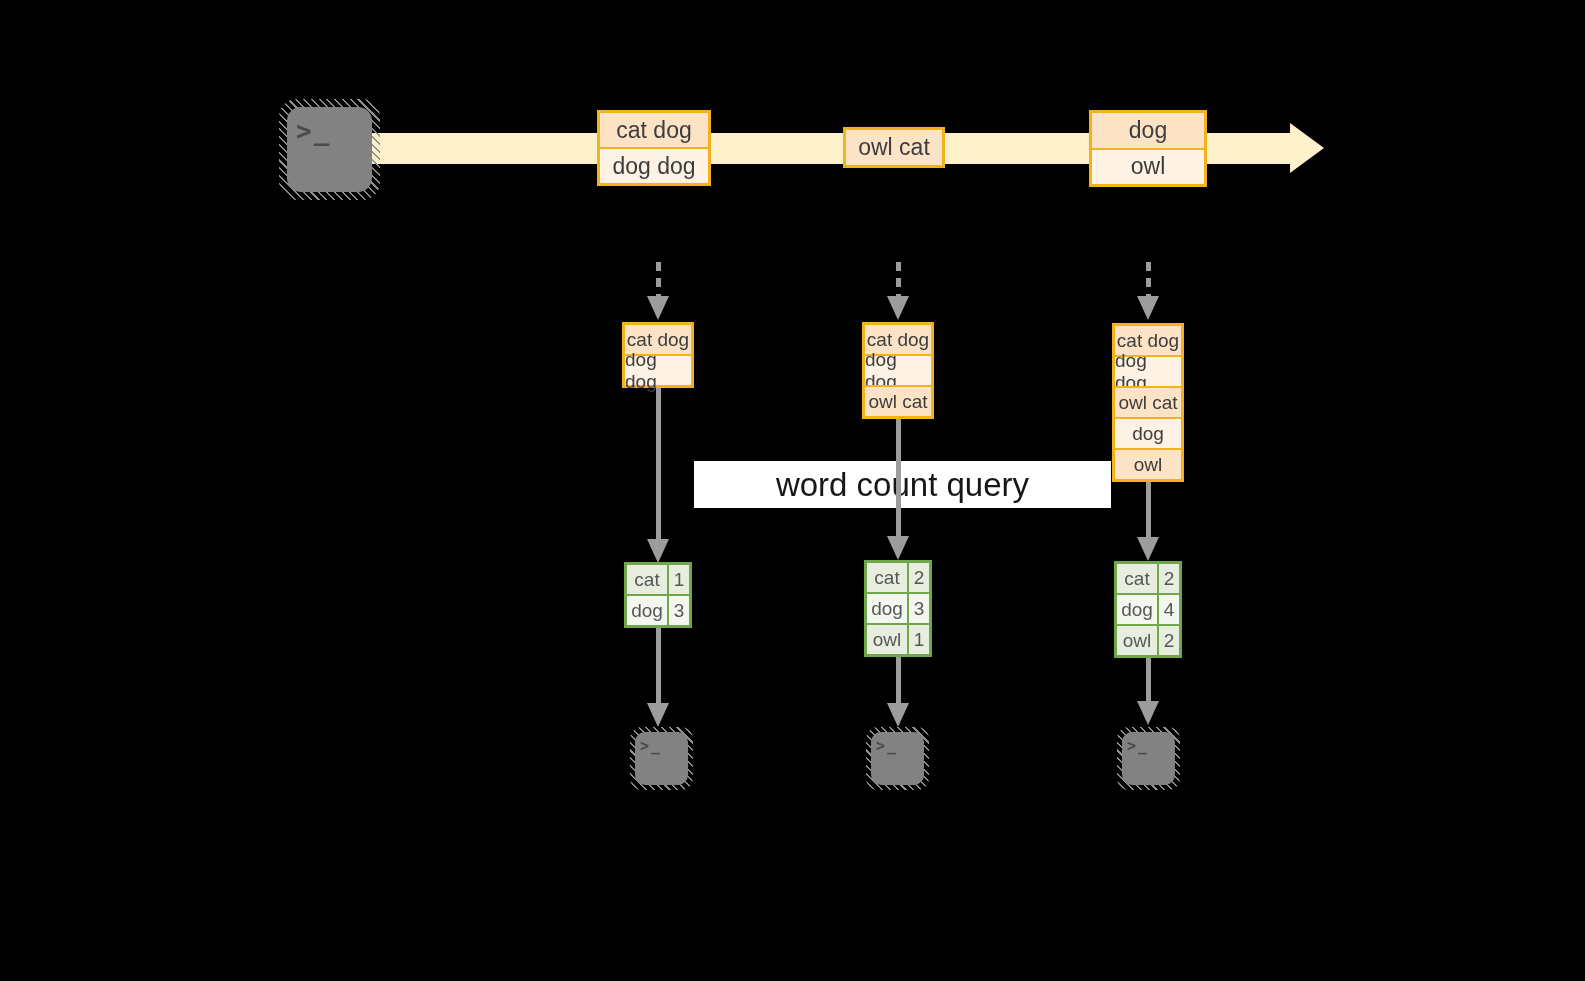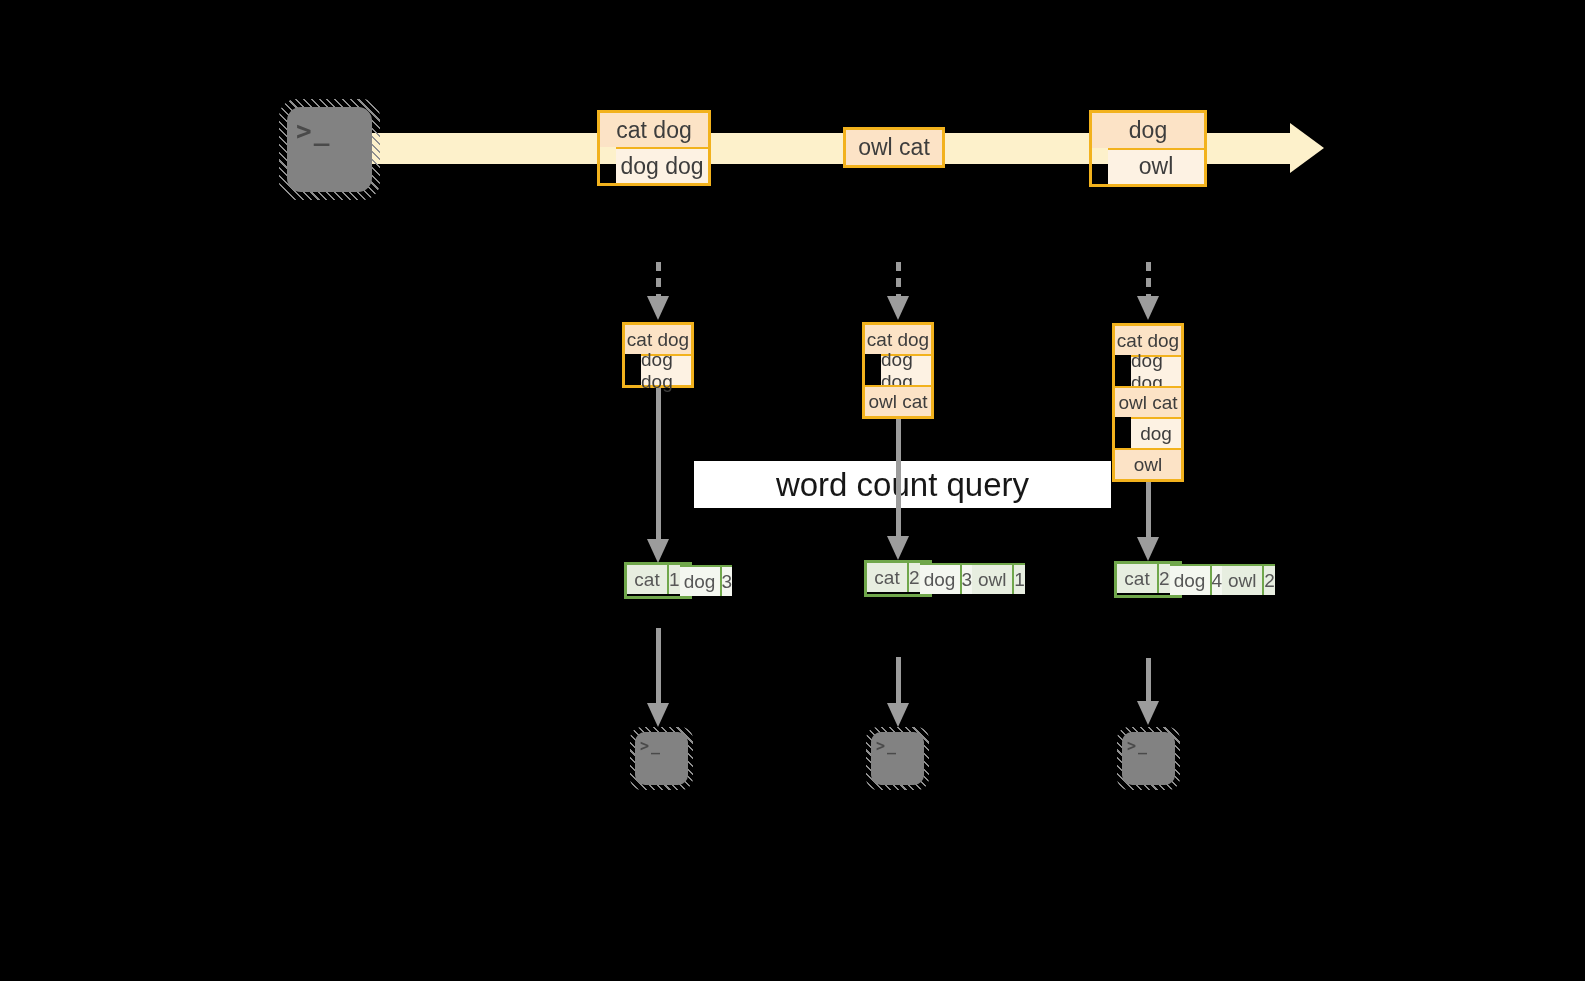--- a/index.html
+++ b/index.html
@@ -15,34 +15,34 @@
   
   .event-box{border:3px solid #f2b21d;display:flex;flex-direction:column;z-index:2;}
   .event-row{flex:1;display:flex;align-items:center;justify-content:center;
              font-size:23px;color:#3d3d3d;}
   .event-row + .event-row{border-top:2px solid #f2b21d;}
   .stack{border:3px solid #f2b21d;display:flex;flex-direction:column;z-index:2;}
   .stack-row{height:29px;display:flex;align-items:center;justify-content:center;
              font-size:19px;color:#3d3d3d;}
   .stack-row + .stack-row{border-top:2px solid #f2b21d;}
   .dark{background:#fce3c6;}
-  .light{background:#fdf2e3;margin-left:16px;}
+  .light{background:#fdf2e3;}
 
   
   .query-band{background:#ffffff;display:flex;align-items:center;justify-content:center;z-index:1;}
   .query-label{font-size:33px;color:#171717;}
 
   
   .vline{width:5px;background:#9c9c9c;z-index:3;}
   .vdash{width:5px;background:repeating-linear-gradient(180deg,#9c9c9c 0 9px,transparent 9px 16px);z-index:3;}
   .ahead{width:0;height:0;border-left:11px solid transparent;border-right:11px solid transparent;
          border-top:24px solid #9c9c9c;z-index:3;}
 
   
-  .count-table{border:3px solid #70a74b;display:flex;flex-direction:row;z-index:2;}
+  .count-table{border:3px solid #70a74b;display:flex;flex-direction:column;z-index:2;}
   .ct-row{display:flex;height:29px;}
   .ct-row + .ct-row{border-top:2px solid #70a74b;}
   .ct-word{width:40px;display:flex;align-items:center;justify-content:center;
            font-size:19px;color:#575757;border-right:2px solid #70a74b;}
   .ct-num{flex:1;display:flex;align-items:center;justify-content:center;font-size:19px;color:#575757;}
   .ct-row.g-dark .ct-word,.ct-row.g-dark .ct-num{background:#e7eee0;}
   .ct-row.g-light .ct-word,.ct-row.g-light .ct-num{background:#f4f7f0;}
 
   
   .terminal{background:repeating-linear-gradient(45deg,#8f8f8f 0 1.5px,transparent 1.5px 5.5px);

